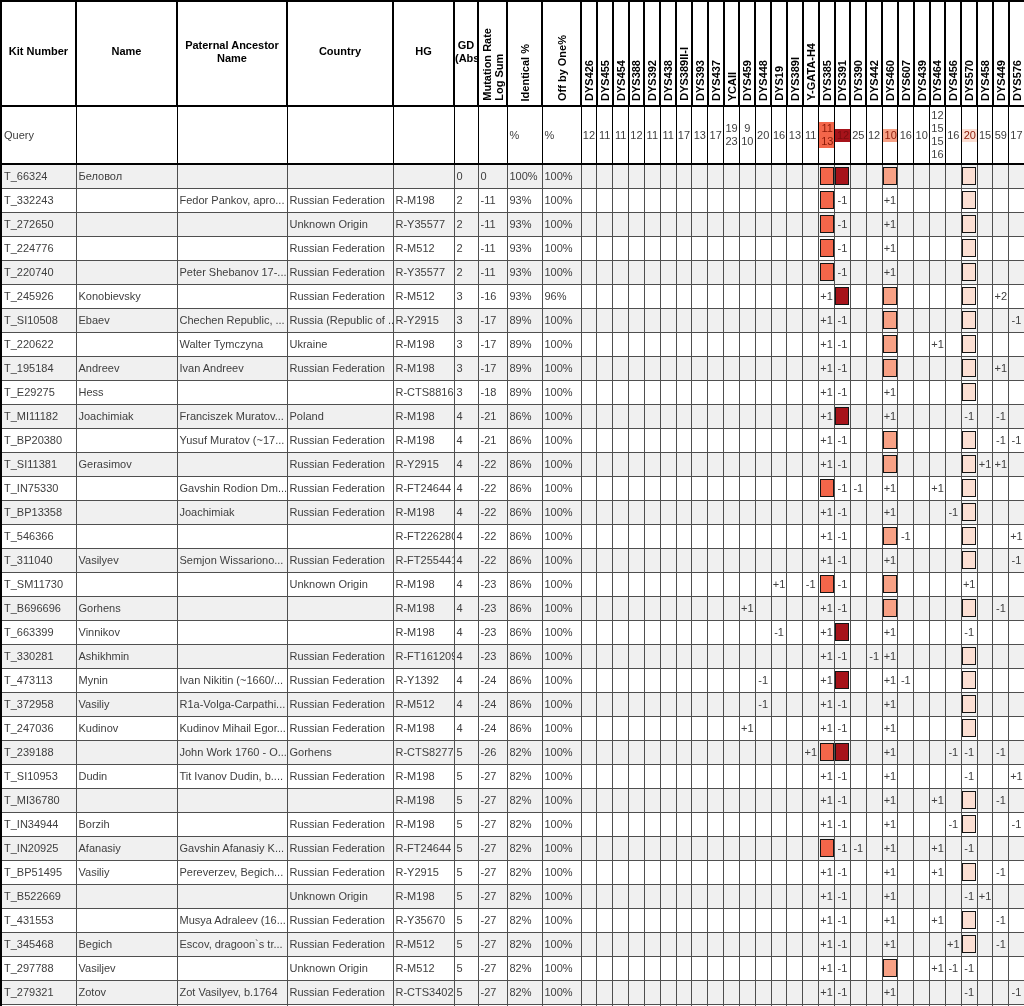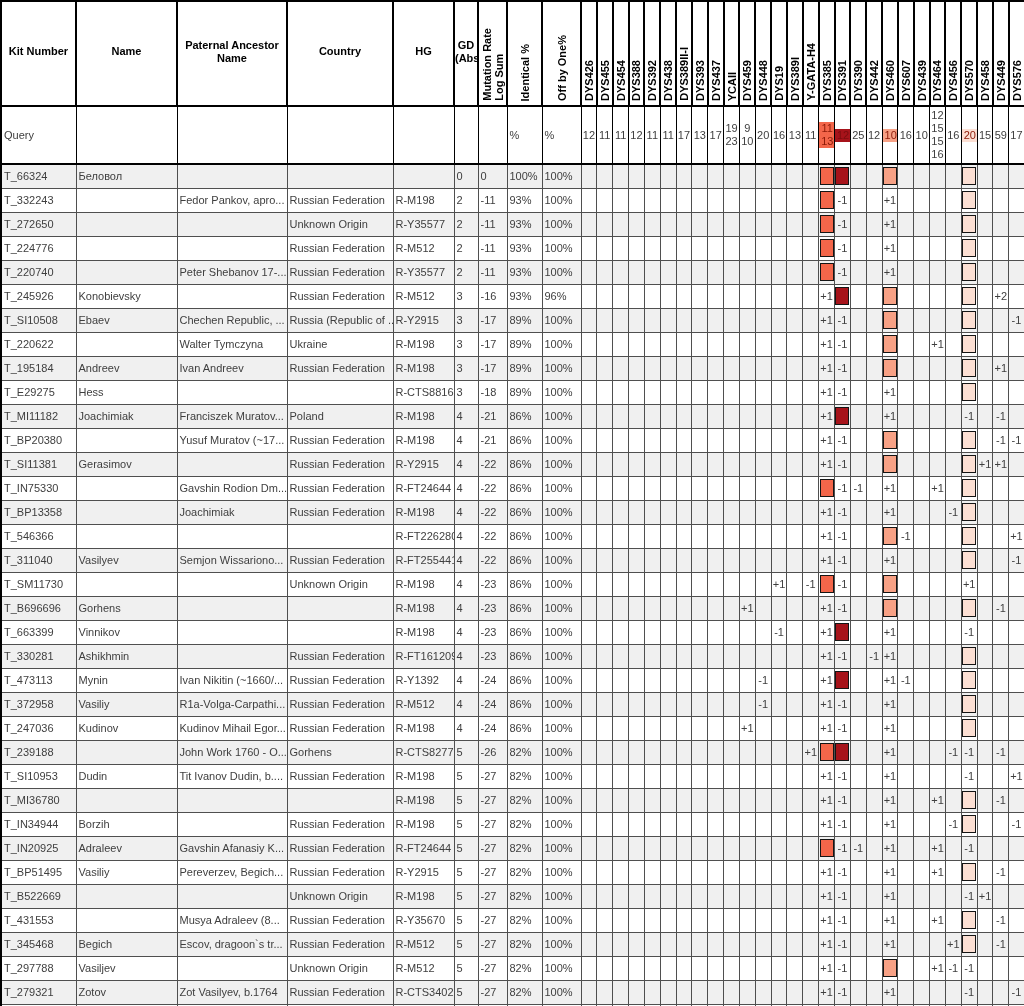--- a/index.html
+++ b/index.html
@@ -1475,21 +1475,21 @@
           <td class="mcell">-1</td>
           <td class="mcell">
             <div class="sq" style="background: rgb(252, 223, 211);"></div>
           </td>
           <td class="mcell"></td>
           <td class="mcell"></td>
           <td class="mcell">-1</td>
         </tr>
         <tr class="stripe">
           <td class="leftcell">T_IN20925</td>
-          <td class="leftcell">Adraleev</td>
+          <td class="leftcell">Afanasiy</td>
           <td class="leftcell">Gavshin Afanasiy K...</td>
           <td class="leftcell">Russian Federation</td>
           <td class="leftcell">R-FT24644</td>
           <td class="leftcell">5</td>
           <td class="leftcell">-27</td>
           <td class="leftcell">82%</td>
           <td class="leftcell">100%</td>
           <td class="mcell"></td>
           <td class="mcell"></td>
           <td class="mcell"></td>
@@ -1597,21 +1597,21 @@
           <td class="mcell"></td>
           <td class="mcell"></td>
           <td class="mcell">-1</td>
           <td class="mcell">+1</td>
           <td class="mcell"></td>
           <td class="mcell"></td>
         </tr>
         <tr>
           <td class="leftcell">T_431553</td>
           <td class="leftcell"></td>
-          <td class="leftcell">Musya Adraleev (8...</td>
+          <td class="leftcell">Musya Adraleev (16...</td>
           <td class="leftcell">Russian Federation</td>
           <td class="leftcell">R-Y35670</td>
           <td class="leftcell">5</td>
           <td class="leftcell">-27</td>
           <td class="leftcell">82%</td>
           <td class="leftcell">100%</td>
           <td class="mcell"></td>
           <td class="mcell"></td>
           <td class="mcell"></td>
           <td class="mcell"></td>

